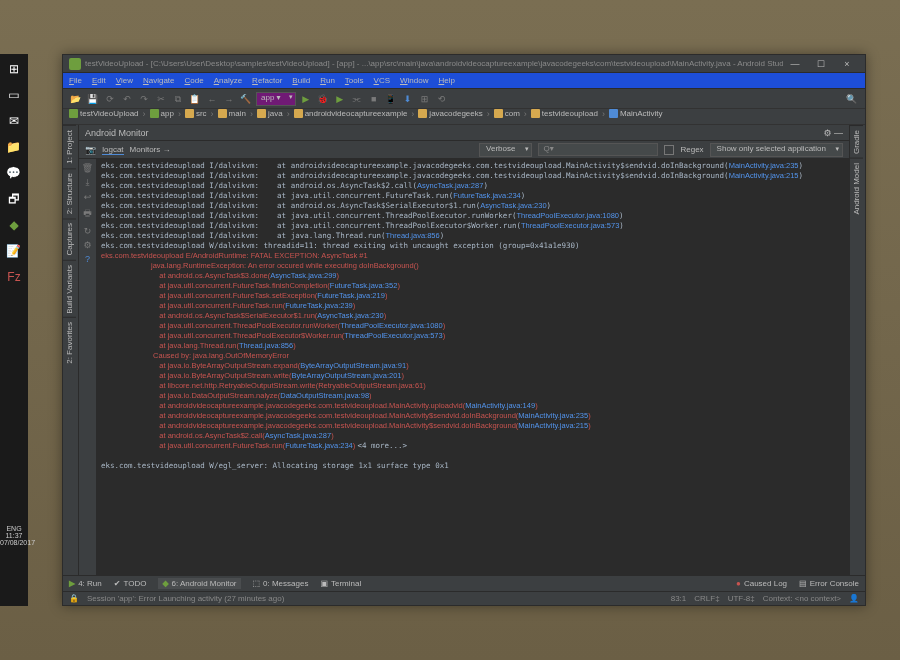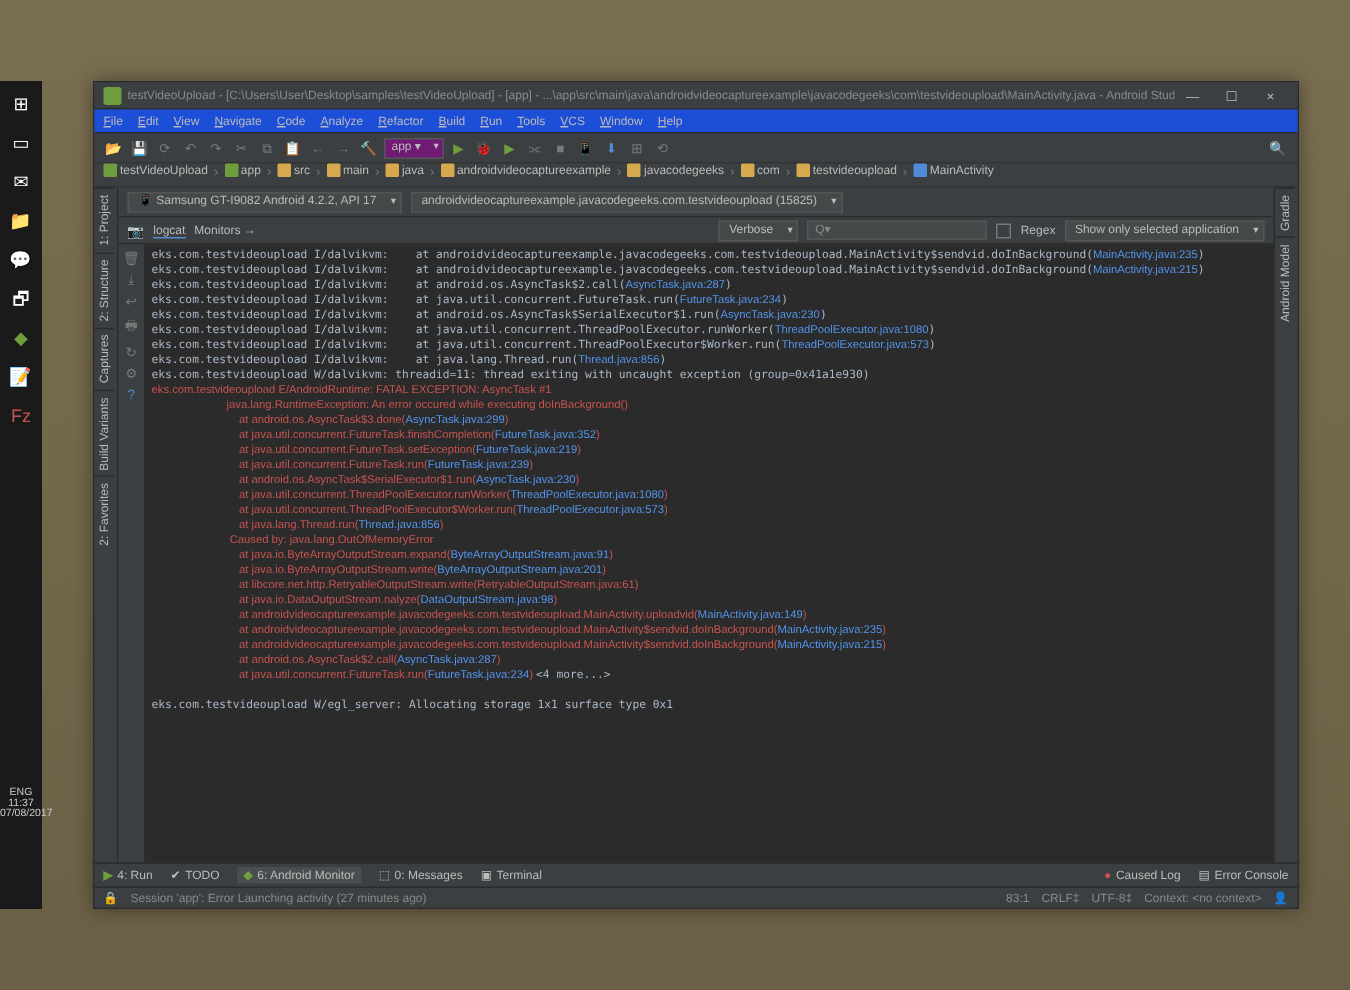--- a/index.html
+++ b/index.html
@@ -146,23 +146,23 @@
 
     <div class="body">
       <div class="gutter" id="lgut">
           <div class="gtab">1: Project</div>
           <div class="gtab">2: Structure</div>
           <div class="gtab">Captures</div>
           <div class="gtab">Build Variants</div>
           <div class="gtab">2: Favorites</div>
         </div>
       <div class="main">
-        <div class="dev-row">
-          <span class="dev-sel">📱 <span>Samsung GT-I9082 Android 4.2.2, API 17</span></span>
-          <span class="dev-sel">androidvideocaptureexample.javacodegeeks.com.testvideoupload (15825)</span>
+        <div class="monitor-hdr">
+          <span>Android Monitor</span>
+          <span style="margin-left:auto">⚙ —</span>
         </div>
         <div class="filter-row">
           <span style="color:#7a7a7a">📷</span>
           <span class="sm" style="border-bottom:1px solid #4f8bd6">logcat</span>
           <span class="sm">Monitors →</span>
           <span style="flex:1"></span>
           <span class="dev-sel">Verbose</span>
           <span class="srch">Q▾</span>
           <span class="chk"></span>
             <span class="sm">Regex</span>

